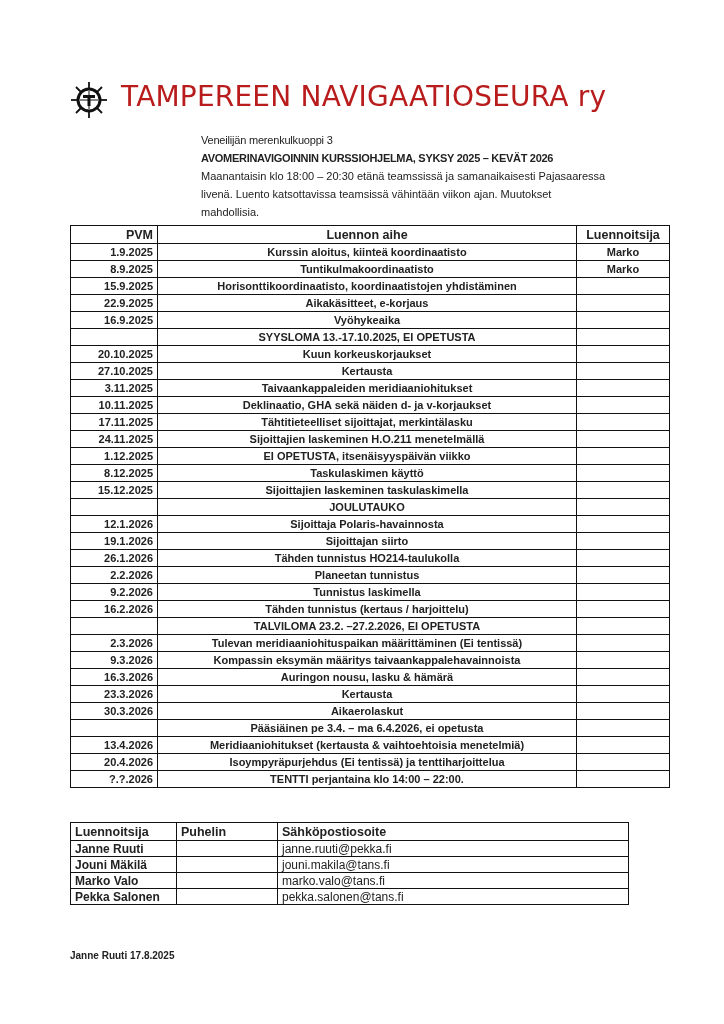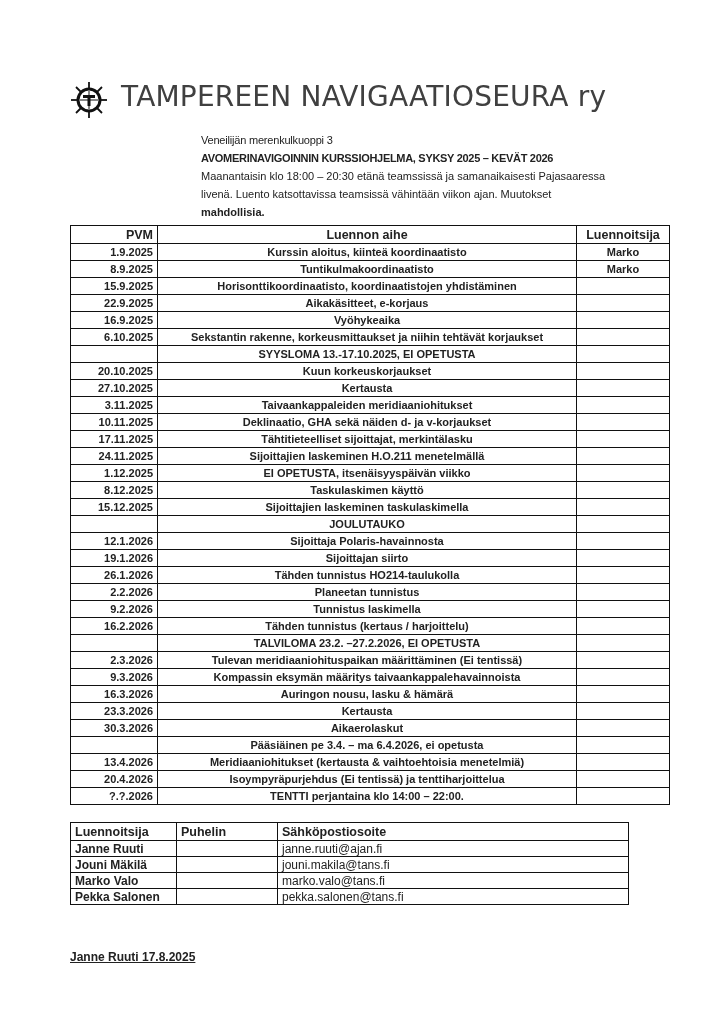--- a/index.html
+++ b/index.html
@@ -1,20 +1,20 @@
 <!DOCTYPE html>
 <html><head>
 <meta charset="utf-8">
 <style>
   html, body { margin: 0; padding: 0; background: #ffffff; }
   body { width: 724px; height: 1024px; position: relative; overflow: hidden;
          font-family: "Liberation Sans", sans-serif; color: #111; }
   .logo { position: absolute; left: 69px; top: 80px; width: 40px; height: 40px; }
   .org-title { position: absolute; left: 121px; top: 80px; font-size: 28px; letter-spacing: 0.2px;
-               font-family: "DejaVu Sans", sans-serif; color: #404040; white-space: nowrap; }
+               font-family: "DejaVu Sans", sans-serif; color: #b91c1c; white-space: nowrap; }
   .intro { position: absolute; left: 201px; top: 131px; width: 470px; font-size: 11px; line-height: 18px;
            font-weight: bold; color: #222; font-family: "Liberation Sans", sans-serif; }
   .intro div { white-space: nowrap; }
   .intro .subtitle { font-weight: normal; font-weight: bold; letter-spacing: -0.2px; }
   .intro .course-title { font-weight: bold; letter-spacing: -0.3px; }
 
   table { border-collapse: collapse; position: absolute; }
   .schedule { left: 70px; top: 225px; width: 600px; }
   .schedule td, .schedule th { border: 1.6px solid #111; padding: 0 4px; height: 16px;
         font-size: 11px; font-weight: bold; color: #222; white-space: nowrap; }
@@ -24,21 +24,21 @@
   .schedule .c-lect { width: 84px; text-align: center; font-weight: normal; font-weight: bold; }
   .schedule th.c-date { text-align: right; }
 
   .lecturers { left: 70px; top: 822px; width: 559px; }
   .lecturers td, .lecturers th { border: 1.6px solid #111; padding: 0 4px; height: 15px;
         font-size: 12px; font-weight: bold; color: #222; text-align: left; white-space: nowrap; }
   .lecturers th { font-size: 12.5px; height: 17px; }
   .lecturers .l-name { width: 97px; }
   .lecturers .l-phone { width: 92px; }
 
-  .footer { position: absolute; left: 70px; top: 950px; font-size: 12px; font-weight: bold; color: #222; text-decoration: underline; }
+  .footer { position: absolute; left: 70px; top: 950px; font-size: 10px; font-weight: bold; color: #222; }
 </style>
 </head>
 <body>
 
 <svg class="logo" viewBox="0 0 40 40">
   <g stroke="#111" fill="none">
     <circle cx="20" cy="20" r="11" stroke-width="3"></circle>
     <g stroke-width="1.8">
       <line x1="20" y1="2" x2="20" y2="9"></line>
       <line x1="20" y1="31" x2="20" y2="38"></line>
@@ -57,21 +57,21 @@
   <rect x="14" y="15" width="12" height="3" fill="#111"></rect>
   <rect x="18.5" y="15" width="3" height="11" fill="#111"></rect>
 </svg>
 <div class="org-title">TAMPEREEN NAVIGAATIOSEURA ry</div>
 
 <div class="intro">
   <div class="subtitle" style="font-weight:normal;">Veneilijän merenkulkuoppi 3</div>
   <div class="course-title">AVOMERINAVIGOINNIN KURSSIOHJELMA, SYKSY 2025 – KEVÄT 2026</div>
   <div style="font-weight:normal;">Maanantaisin klo 18:00 – 20:30 etänä teamssissä ja samanaikaisesti Pajasaaressa</div>
   <div style="font-weight:normal;">livenä. Luento katsottavissa teamsissä vähintään viikon ajan. Muutokset</div>
-  <div style="font-weight:bold;">mahdollisia.</div>
+  <div style="font-weight:normal;">mahdollisia.</div>
 </div>
 
 <table class="schedule">
   <thead>
     <tr>
       <th class="c-date">PVM</th>
       <th class="c-topic">Luennon aihe</th>
       <th class="c-lect">Luennoitsija</th>
     </tr>
   </thead>
@@ -95,25 +95,20 @@
         <td class="c-date">22.9.2025</td>
         <td class="c-topic">Aikakäsitteet, e-korjaus</td>
         <td class="c-lect"></td>
       </tr>
       <tr>
         <td class="c-date">16.9.2025</td>
         <td class="c-topic">Vyöhykeaika</td>
         <td class="c-lect"></td>
       </tr>
       <tr>
-        <td class="c-date">6.10.2025</td>
-        <td class="c-topic">Sekstantin rakenne, korkeusmittaukset ja niihin tehtävät korjaukset</td>
-        <td class="c-lect"></td>
-      </tr>
-      <tr>
         <td class="c-date"></td>
         <td class="c-topic">SYYSLOMA 13.-17.10.2025, EI OPETUSTA</td>
         <td class="c-lect"></td>
       </tr>
       <tr>
         <td class="c-date">20.10.2025</td>
         <td class="c-topic">Kuun korkeuskorjaukset</td>
         <td class="c-lect"></td>
       </tr>
       <tr>
@@ -249,21 +244,21 @@
     <tr>
       <th class="l-name">Luennoitsija</th>
       <th class="l-phone">Puhelin</th>
       <th class="l-email">Sähköpostiosoite</th>
     </tr>
   </thead>
   <tbody id="lecturers-body">
       <tr>
         <td class="l-name">Janne Ruuti</td>
         <td class="l-phone"></td>
-        <td class="l-email" style="font-weight: normal;">janne.ruuti@ajan.fi</td>
+        <td class="l-email" style="font-weight: normal;">janne.ruuti@pekka.fi</td>
       </tr>
       <tr>
         <td class="l-name">Jouni Mäkilä</td>
         <td class="l-phone"></td>
         <td class="l-email" style="font-weight: normal;">jouni.makila@tans.fi</td>
       </tr>
       <tr>
         <td class="l-name">Marko Valo</td>
         <td class="l-phone"></td>
         <td class="l-email" style="font-weight: normal; margin-left: 48px;">marko.valo@tans.fi</td>

